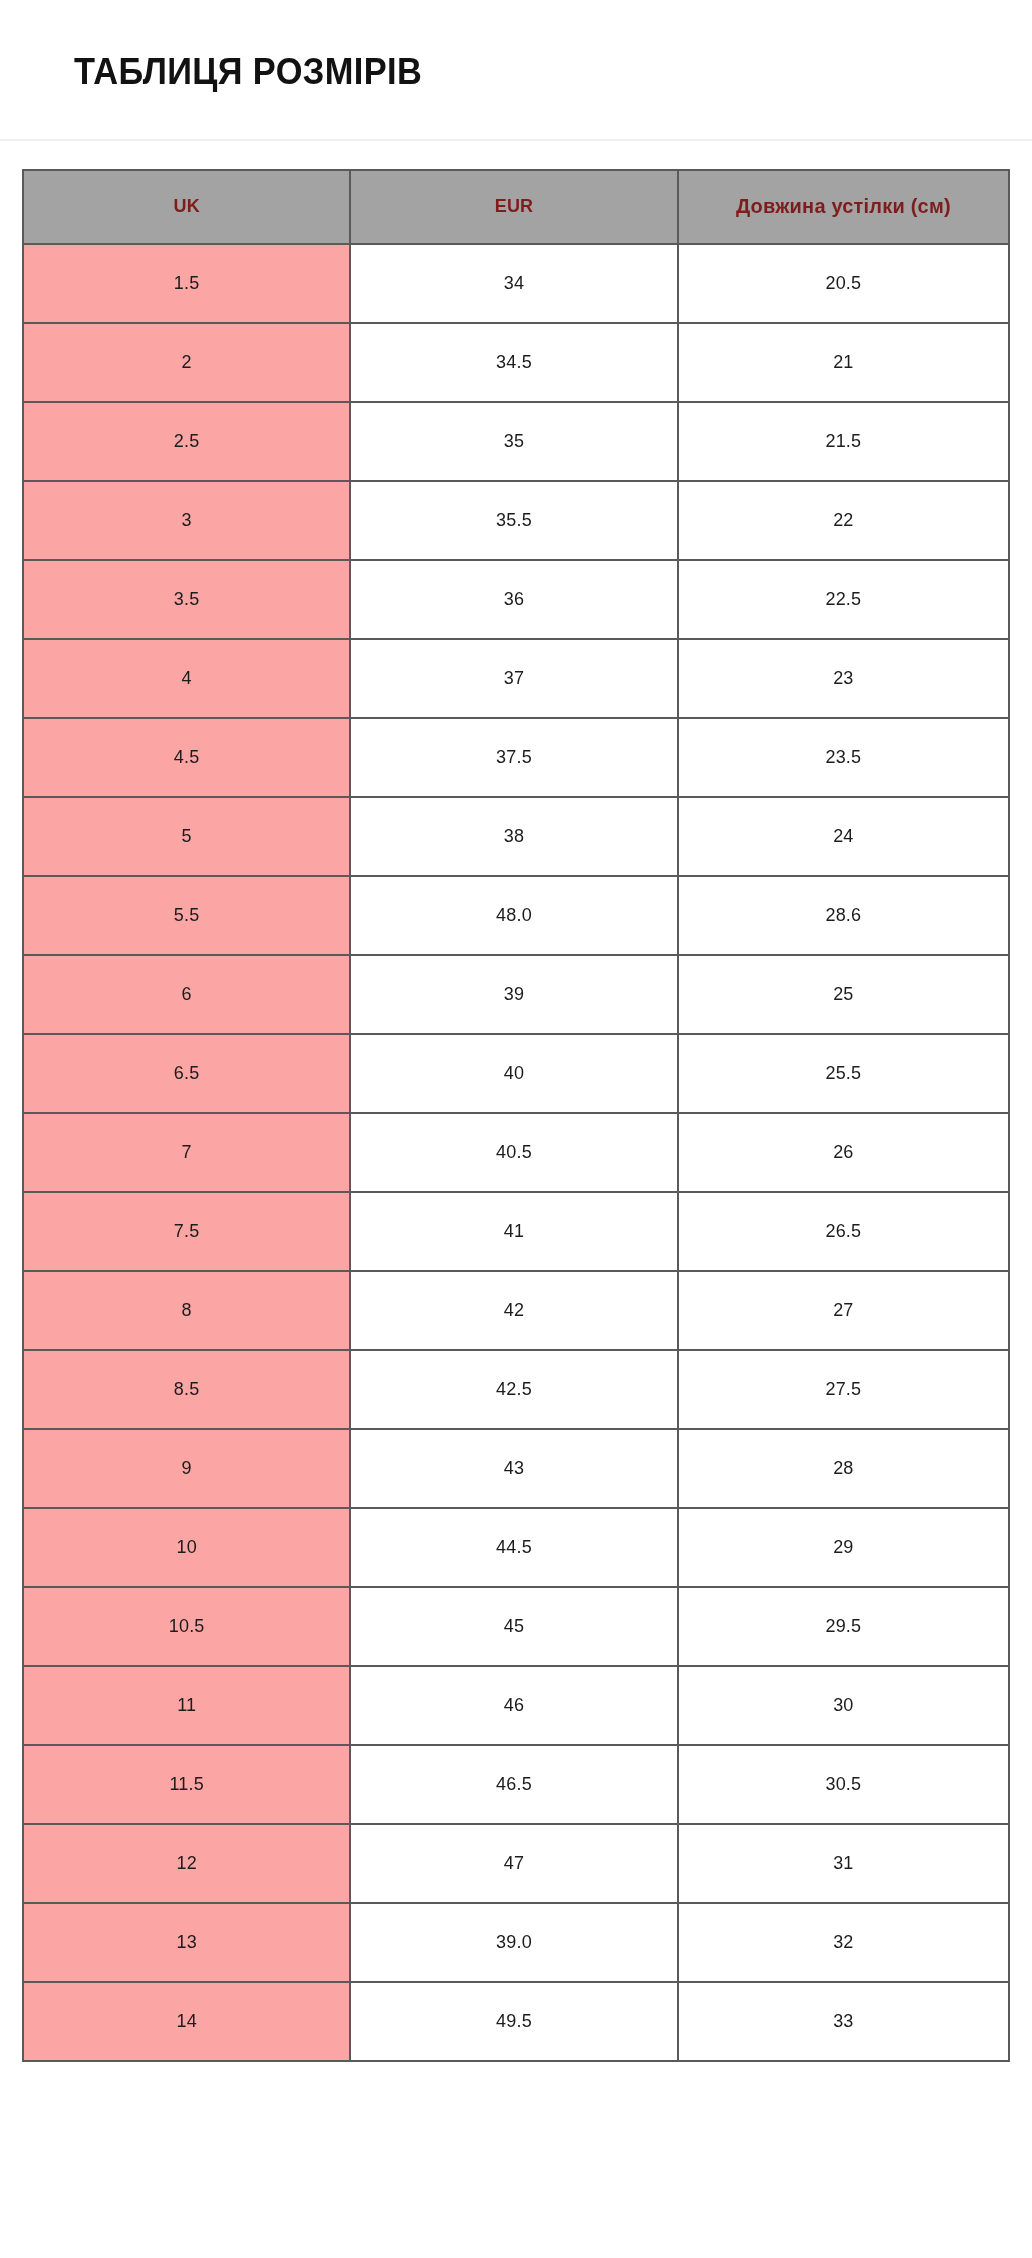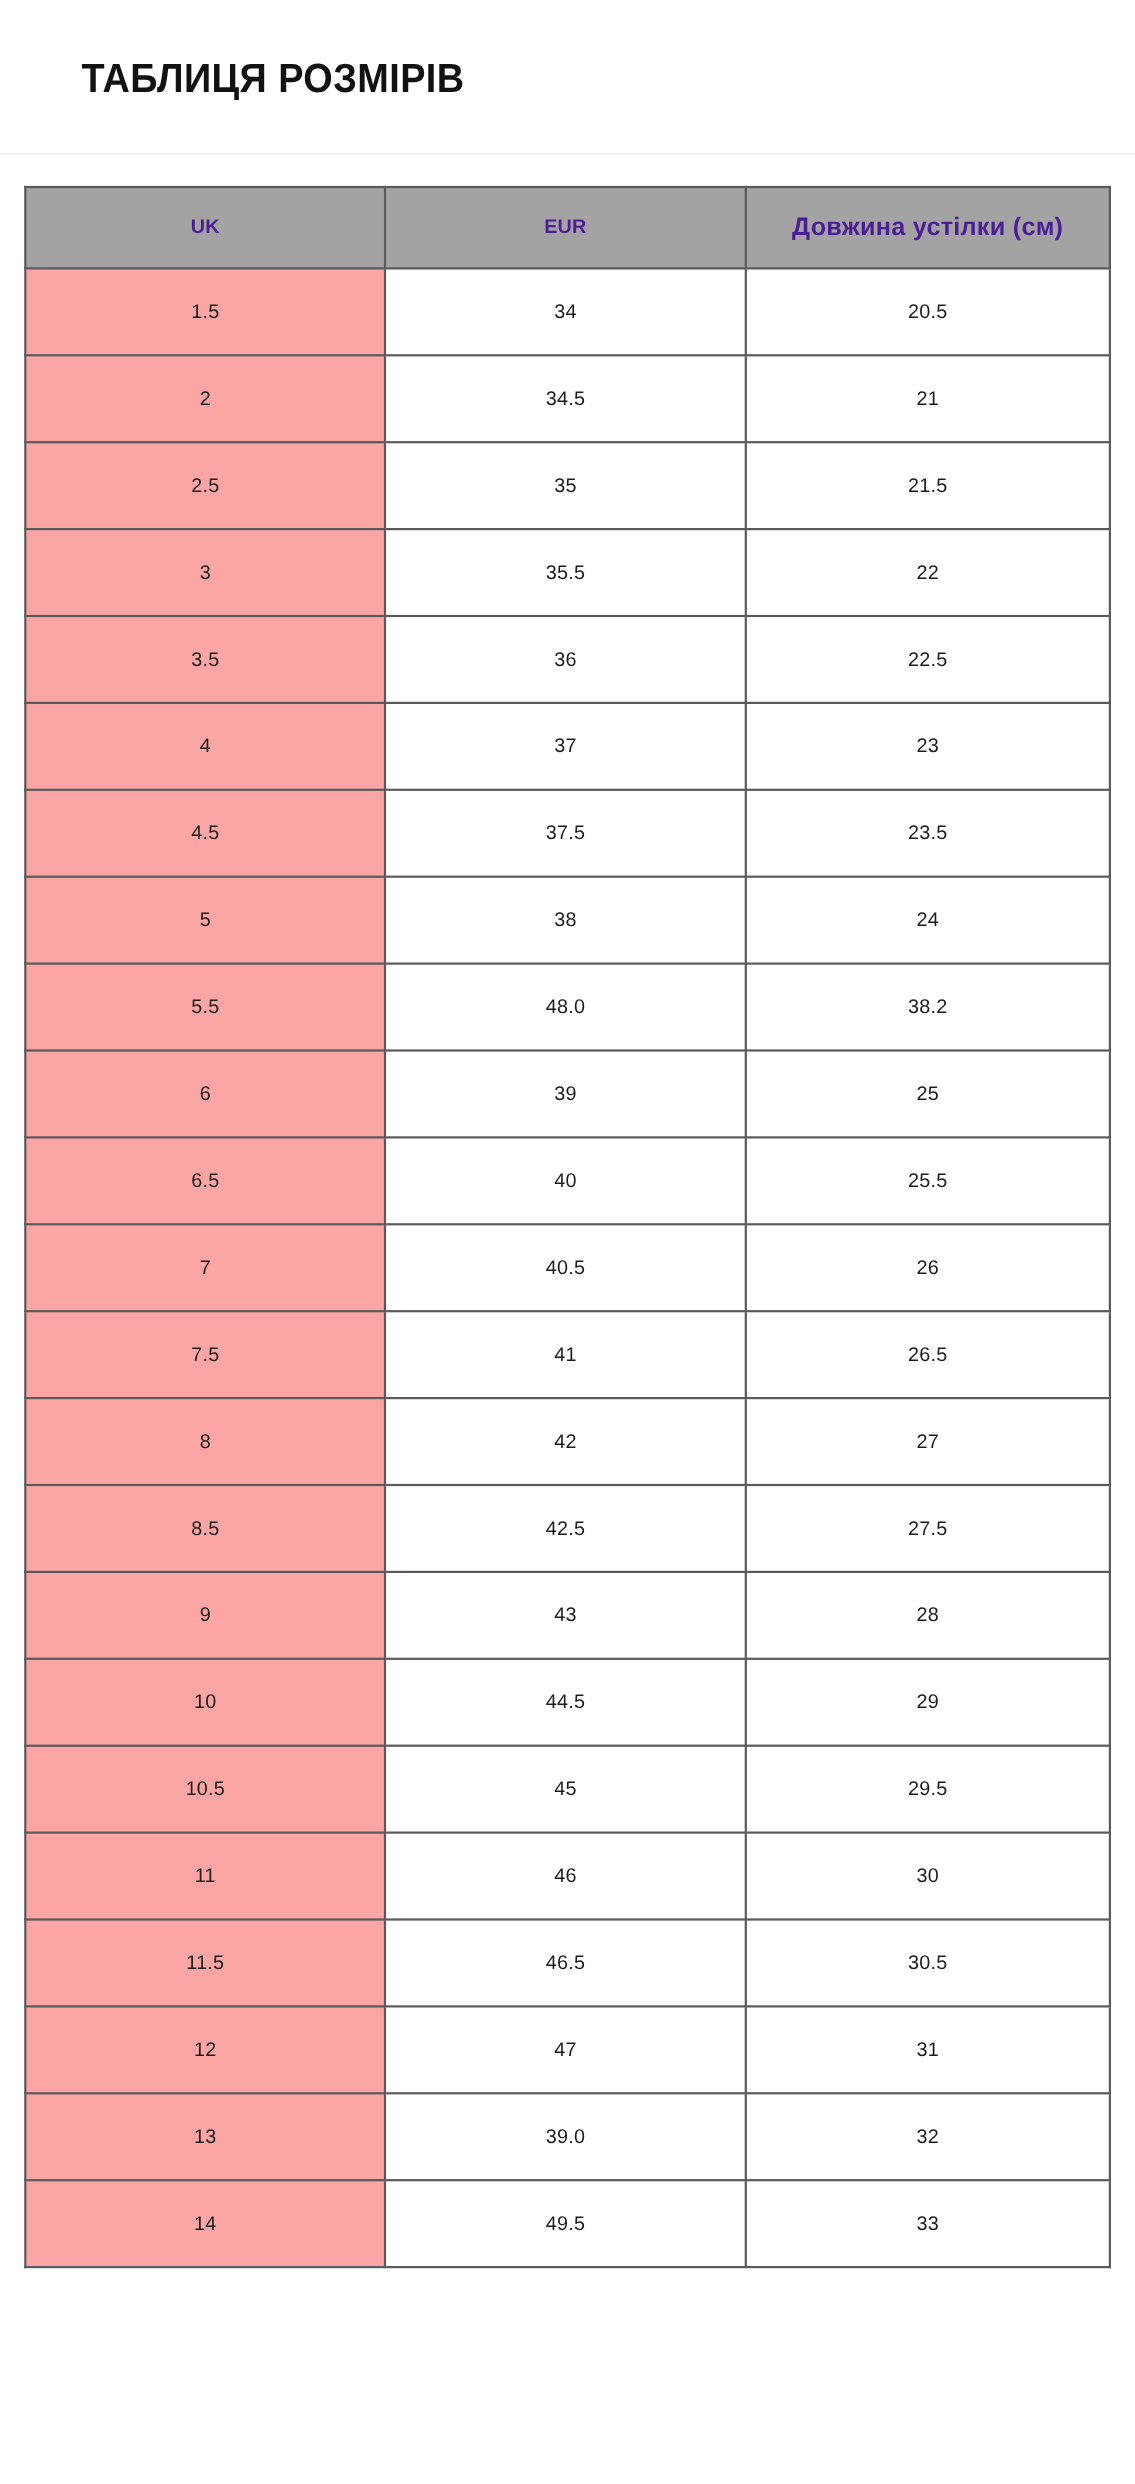--- a/index.html
+++ b/index.html
@@ -68,28 +68,28 @@
     border: 2px solid #5a5a5a;
     text-align: center;
     vertical-align: middle;
     padding: 0;
     height: 79px;
     box-sizing: border-box;
   }
 
   table.size-table thead th {
     background: #a3a3a3;
-    color: #4c1d95;
+    color: #7f1d1d;
     font-weight: 700;
     font-size: 18px;
     height: 74px;
     letter-spacing: 0.2px;
   }
   table.size-table thead th.h-len {
-    font-size: 23px;
+    font-size: 20px;
   }
 
   table.size-table tbody td {
     background: #ffffff;
     color: #1c1c1c;
     font-weight: 400;
     font-size: 18px;
     letter-spacing: 0.2px;
   }
   table.size-table tbody td.col-uk {
@@ -158,21 +158,21 @@
             <td class="col-len">23.5</td>
           </tr>
           <tr>
             <td class="col-uk">5</td>
             <td class="col-eur">38</td>
             <td class="col-len">24</td>
           </tr>
           <tr>
             <td class="col-uk">5.5</td>
             <td class="col-eur">48.0</td>
-            <td class="col-len">38.2</td>
+            <td class="col-len">28.6</td>
           </tr>
           <tr>
             <td class="col-uk">6</td>
             <td class="col-eur">39</td>
             <td class="col-len">25</td>
           </tr>
           <tr>
             <td class="col-uk">6.5</td>
             <td class="col-eur">40</td>
             <td class="col-len">25.5</td>

